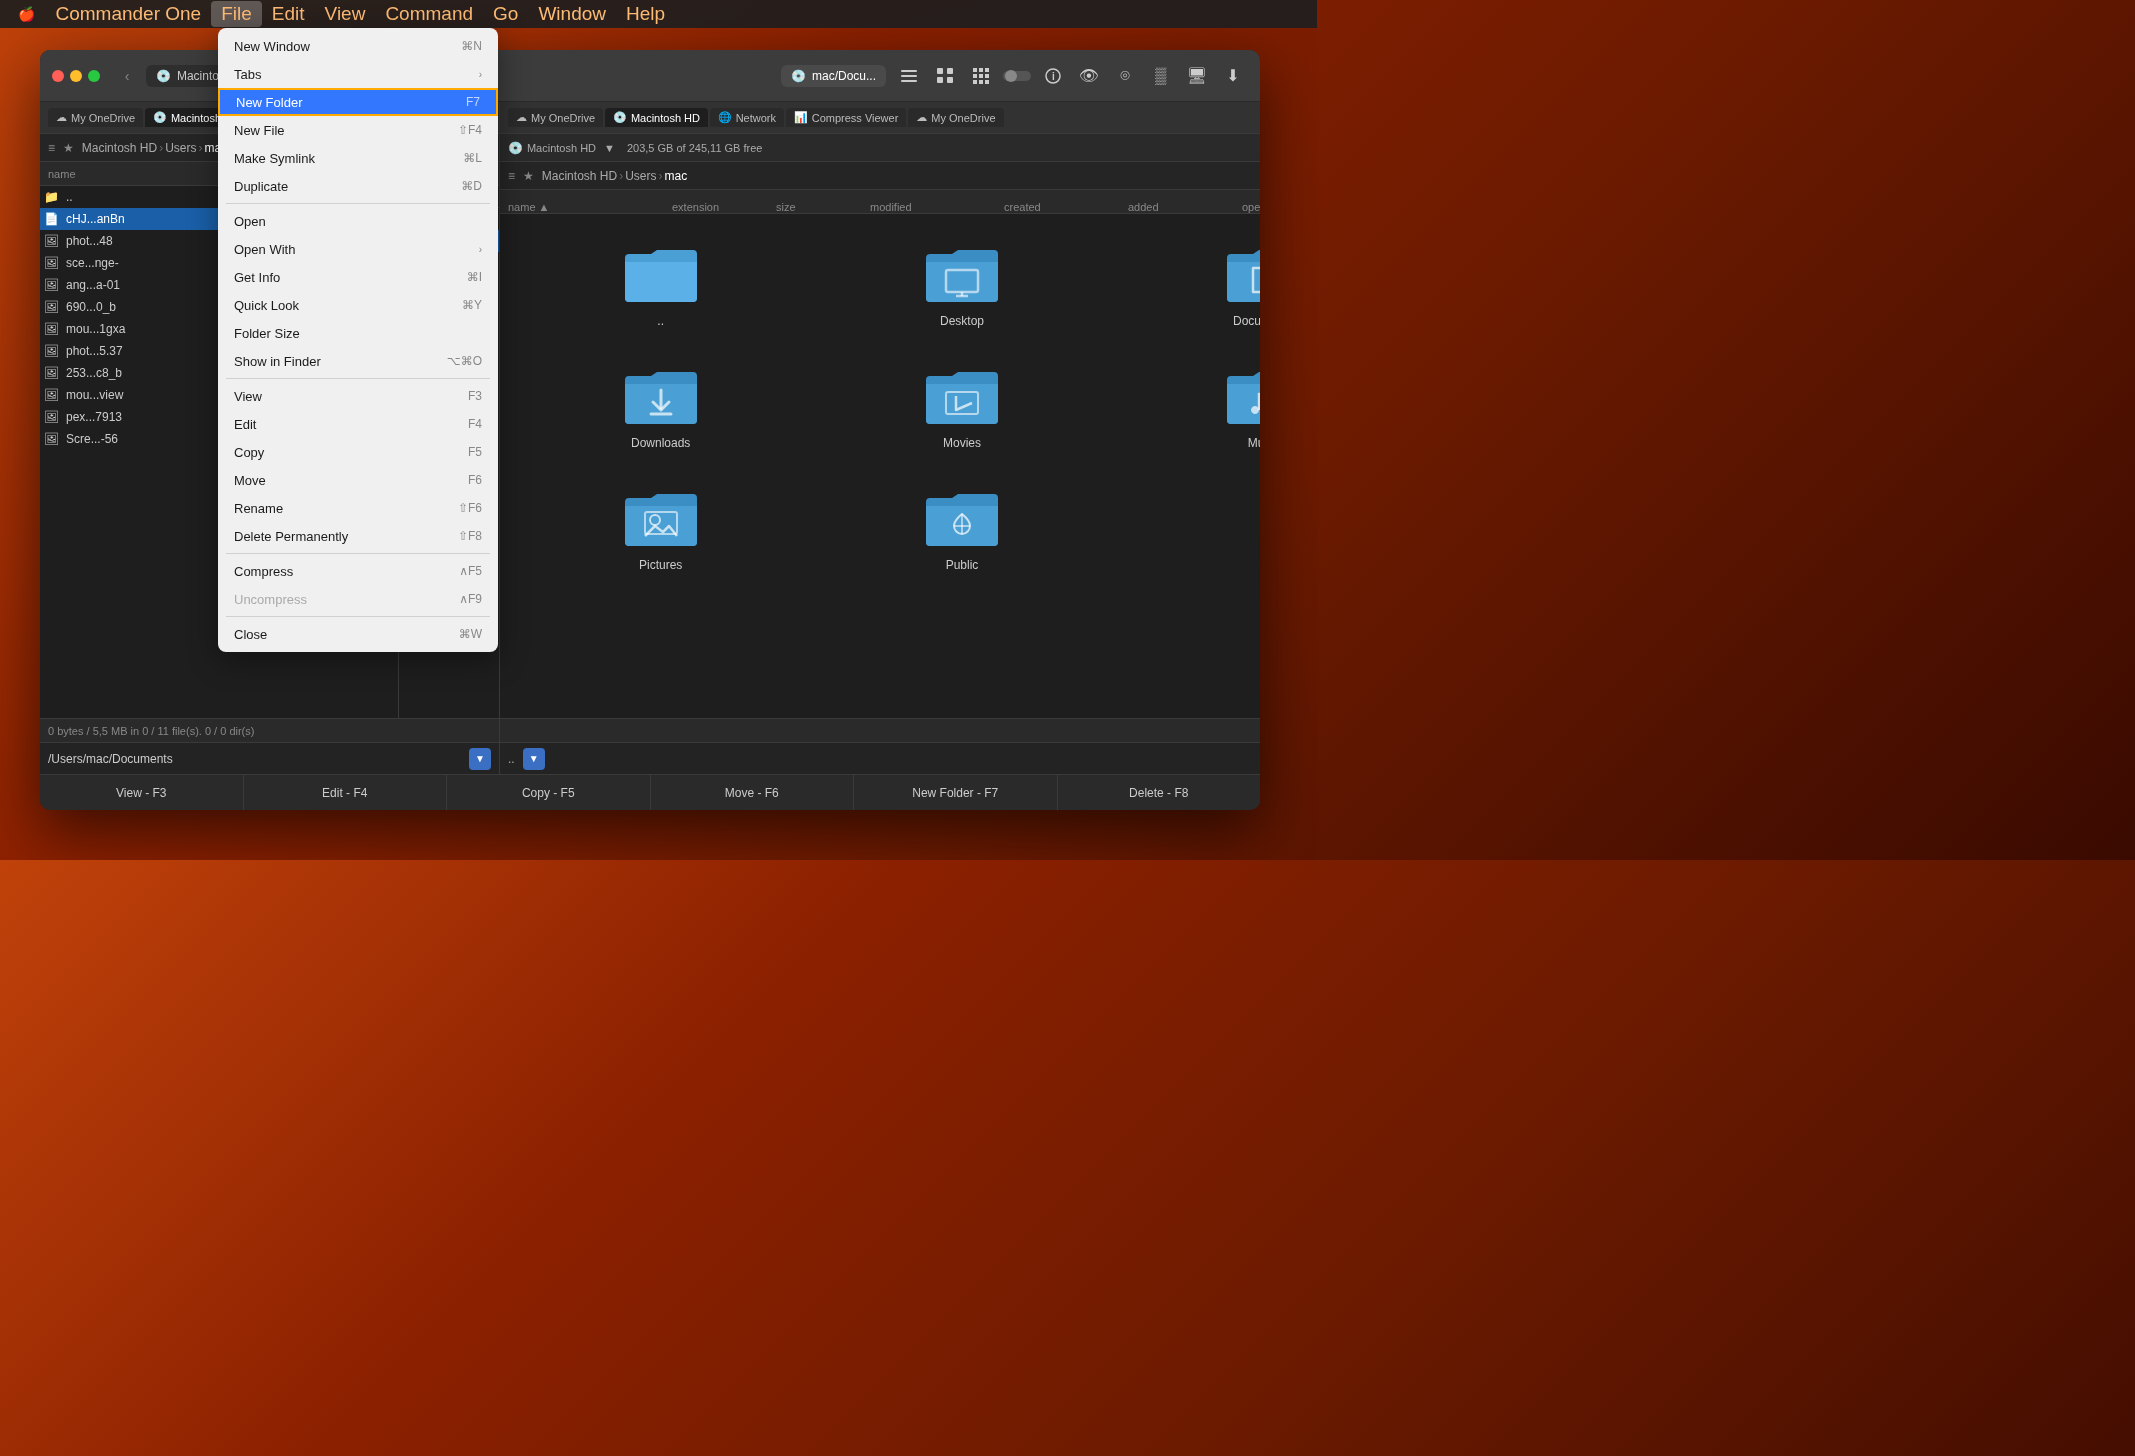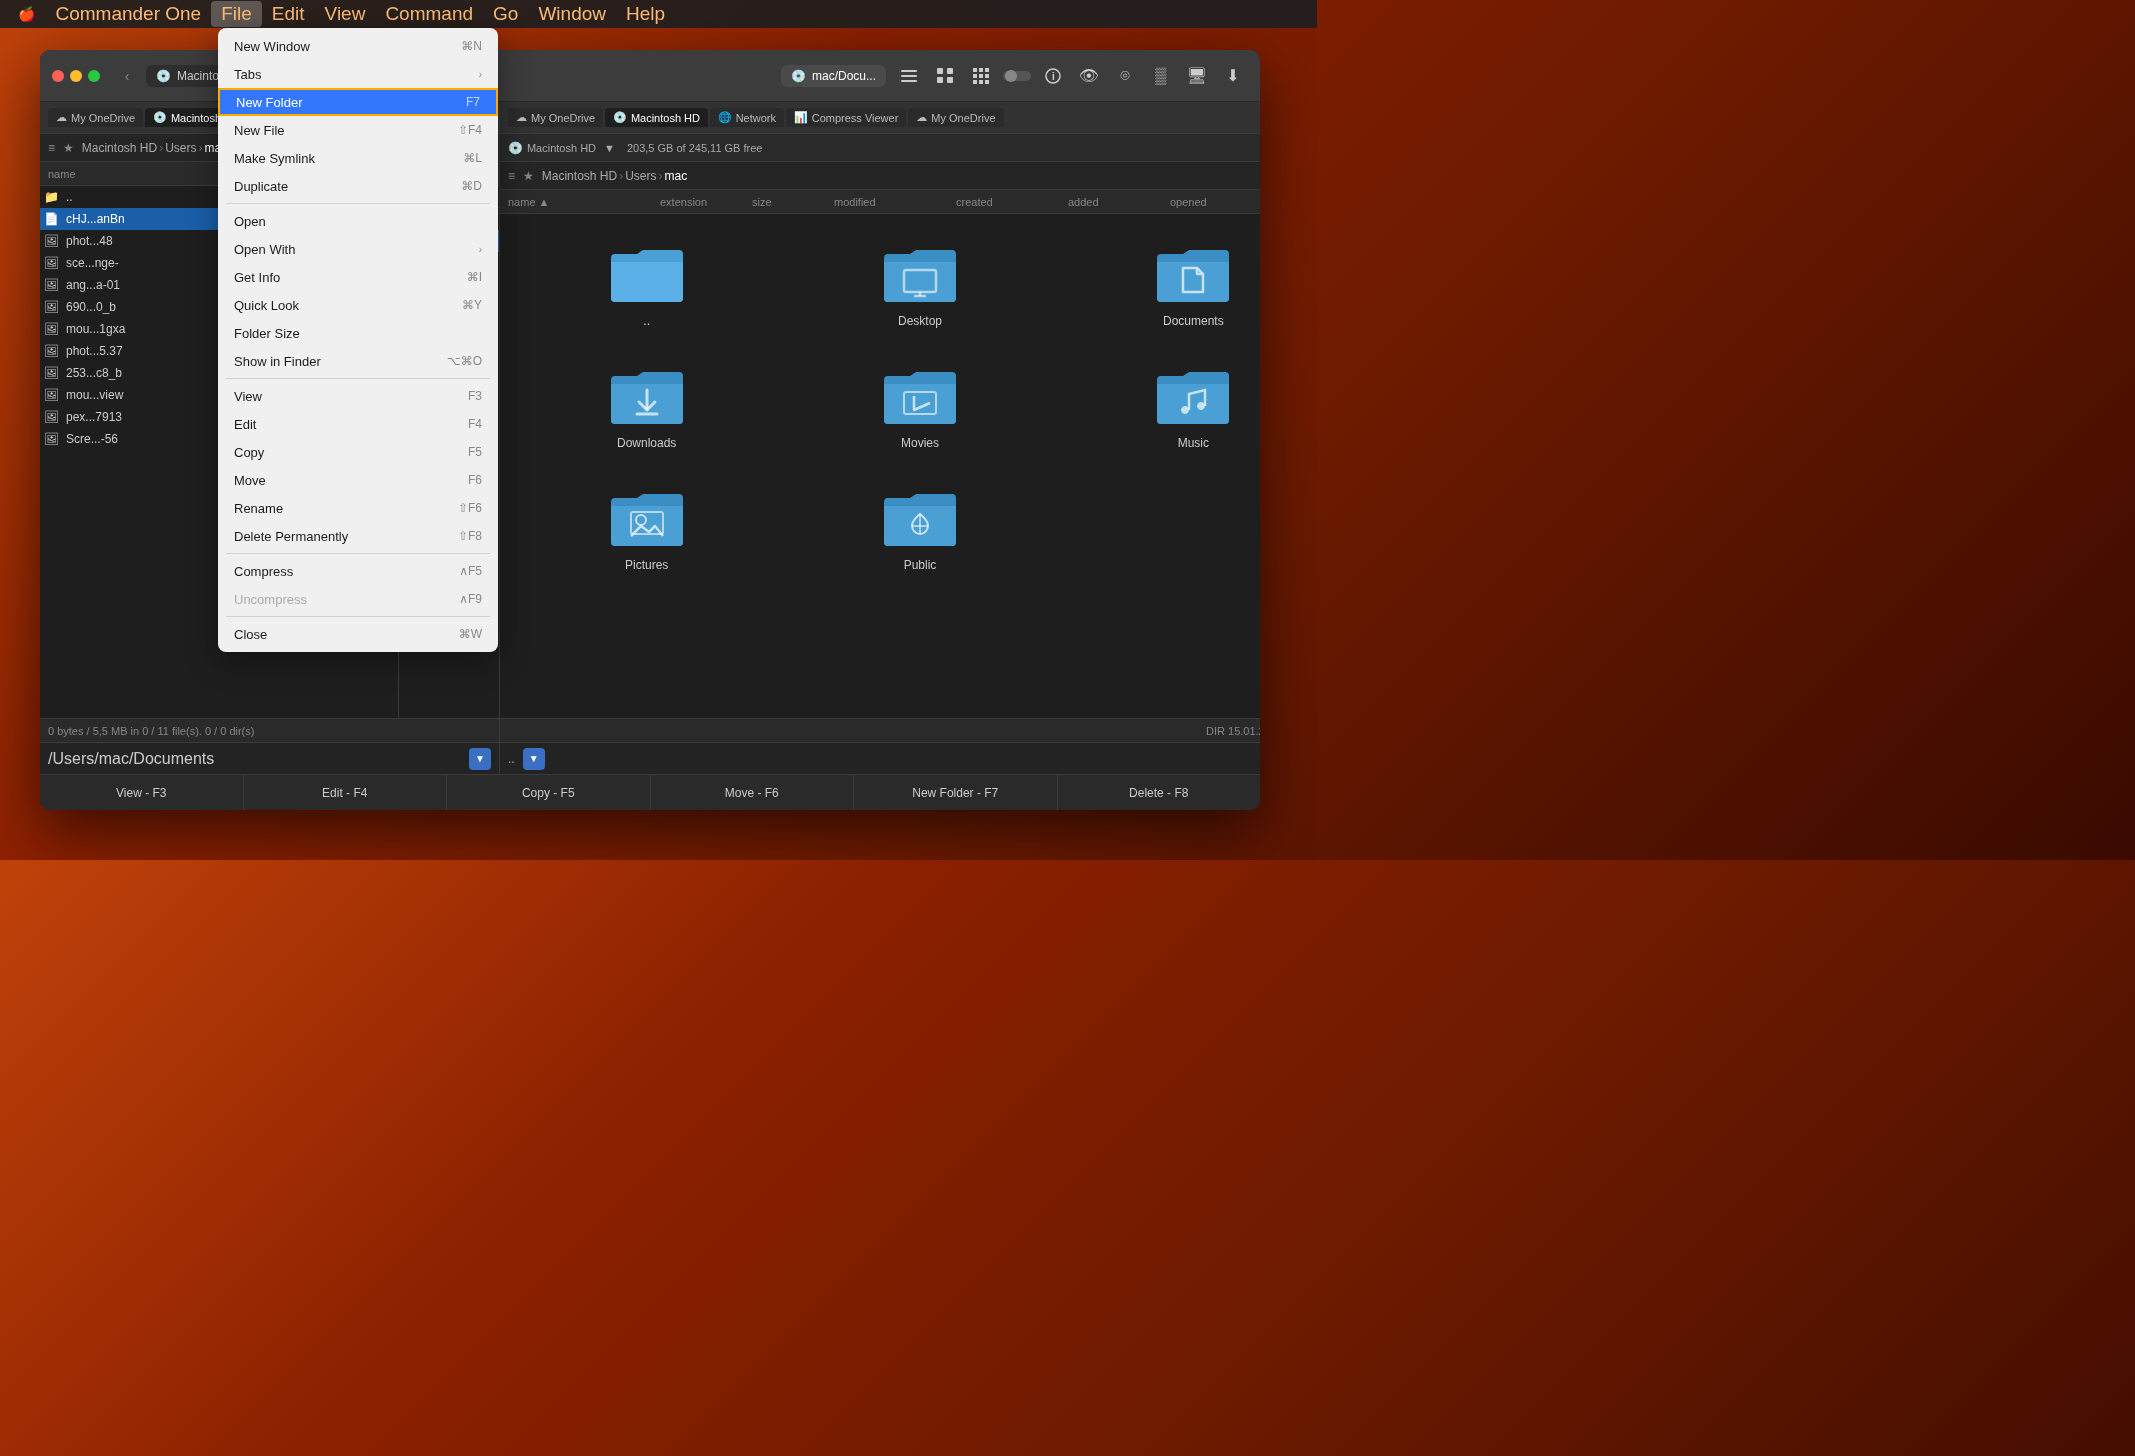--- a/index.html
+++ b/index.html
@@ -300,21 +300,21 @@
       align-items: center;
       padding: 0 8px;
       border-top: 1px solid #3a3a3a;
       flex-shrink: 0;
     }
     .path-input {
       flex: 1;
       background: transparent;
       border: none;
       color: #ccc;
-      font-size: 16px;
+      font-size: 12px;
       outline: none;
     }
     .path-down-btn {
       width: 22px;
       height: 22px;
       background: #3a6fc4;
       border-radius: 4px;
       display: flex;
       align-items: center;
       justify-content: center;
@@ -401,25 +401,25 @@
     .right-header-tab.active {
       background: #1e1e1e;
       color: white;
     }
 
     
     .right-col-headers {
       height: 24px;
       background: #2a2a2a;
       display: flex;
-      align-items: center;
+      align-items: flex-end;
       padding: 0 8px;
       border-bottom: 1px solid #3a3a3a;
       flex-shrink: 0;
-      gap: 12px;
+      gap: 24px;
     }
     .right-col-header {
       font-size: 11px;
       color: #888;
     }
     .rch-name { width: 140px; }
     .rch-ext { width: 80px; }
     .rch-size { width: 70px; }
     .rch-modified { width: 110px; }
     .rch-created { width: 100px; }

